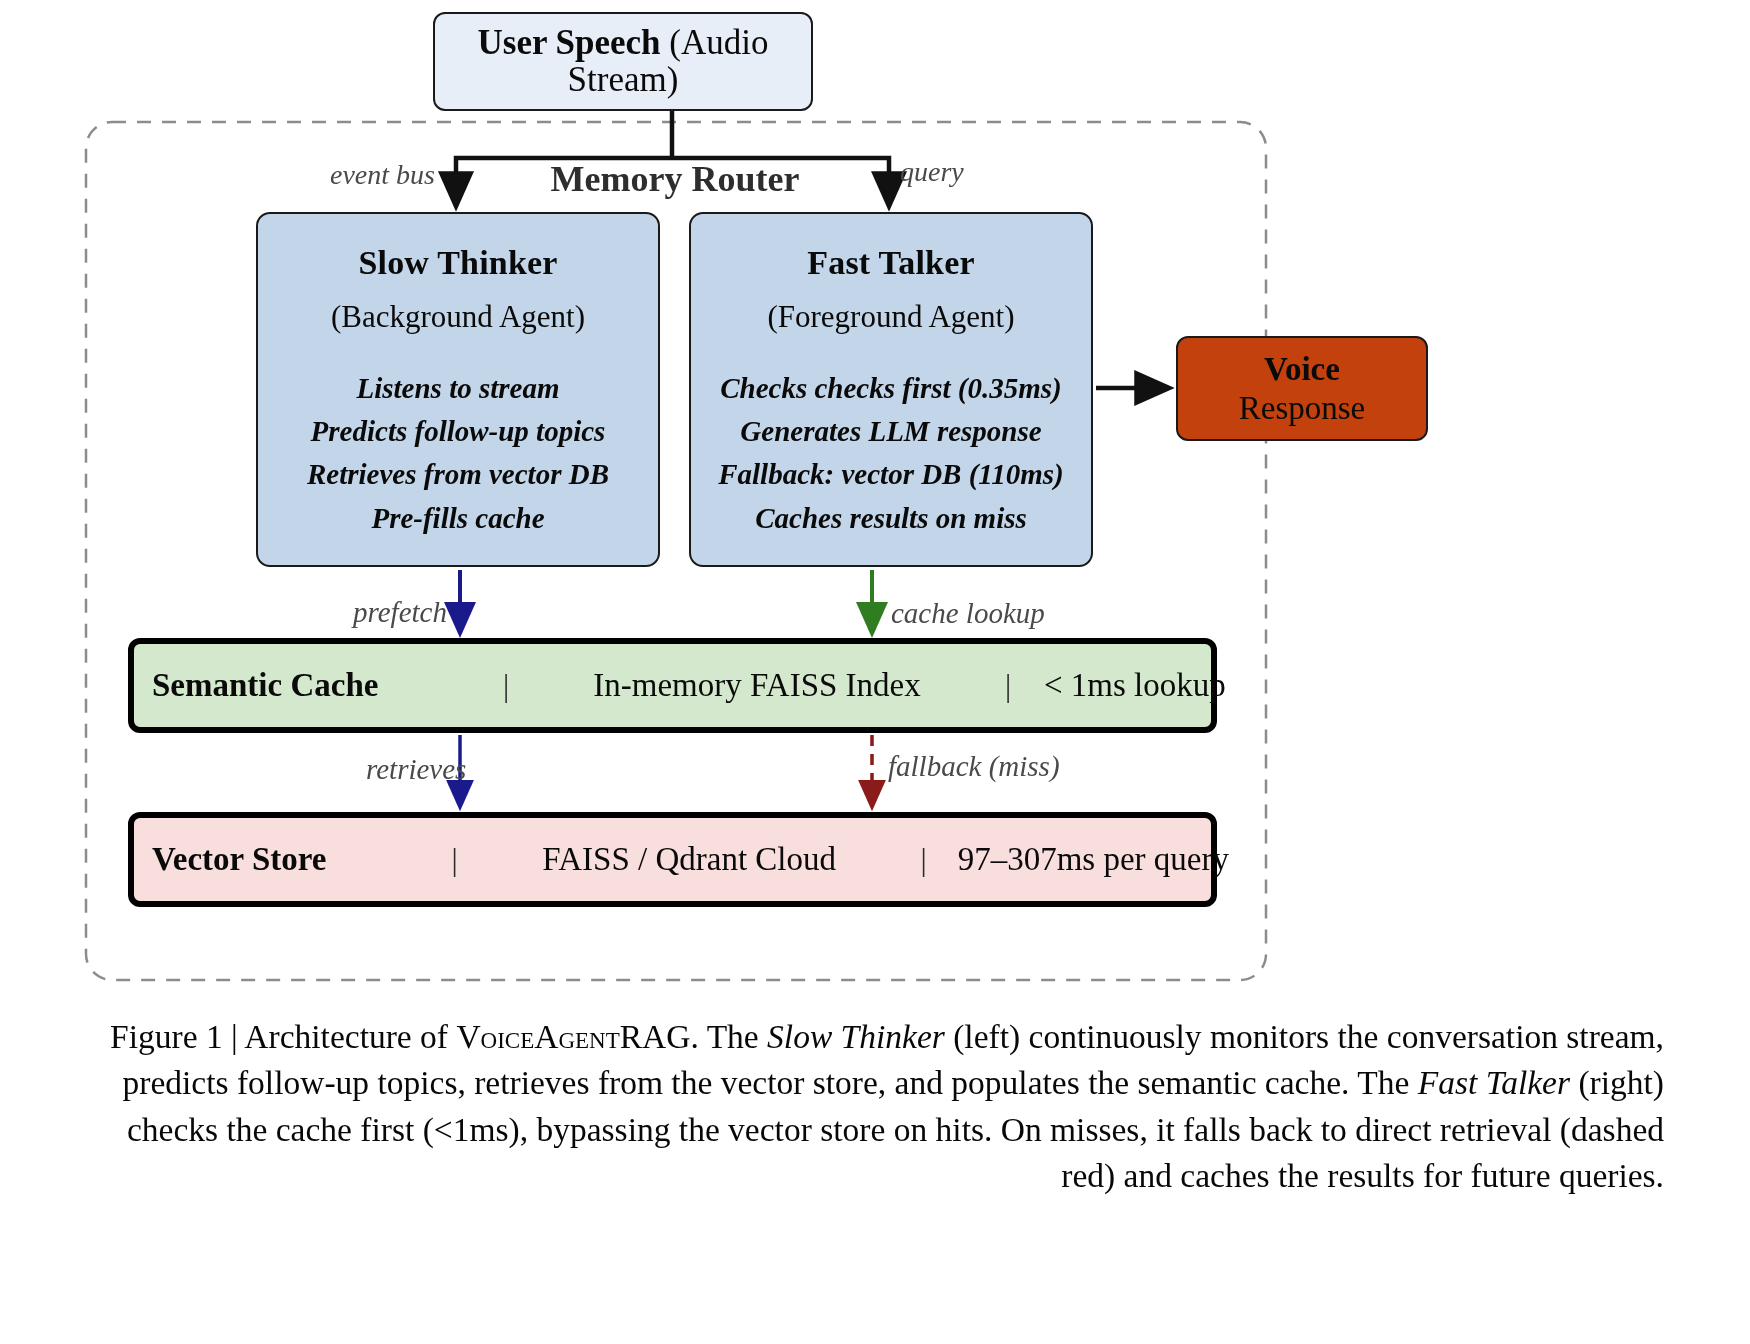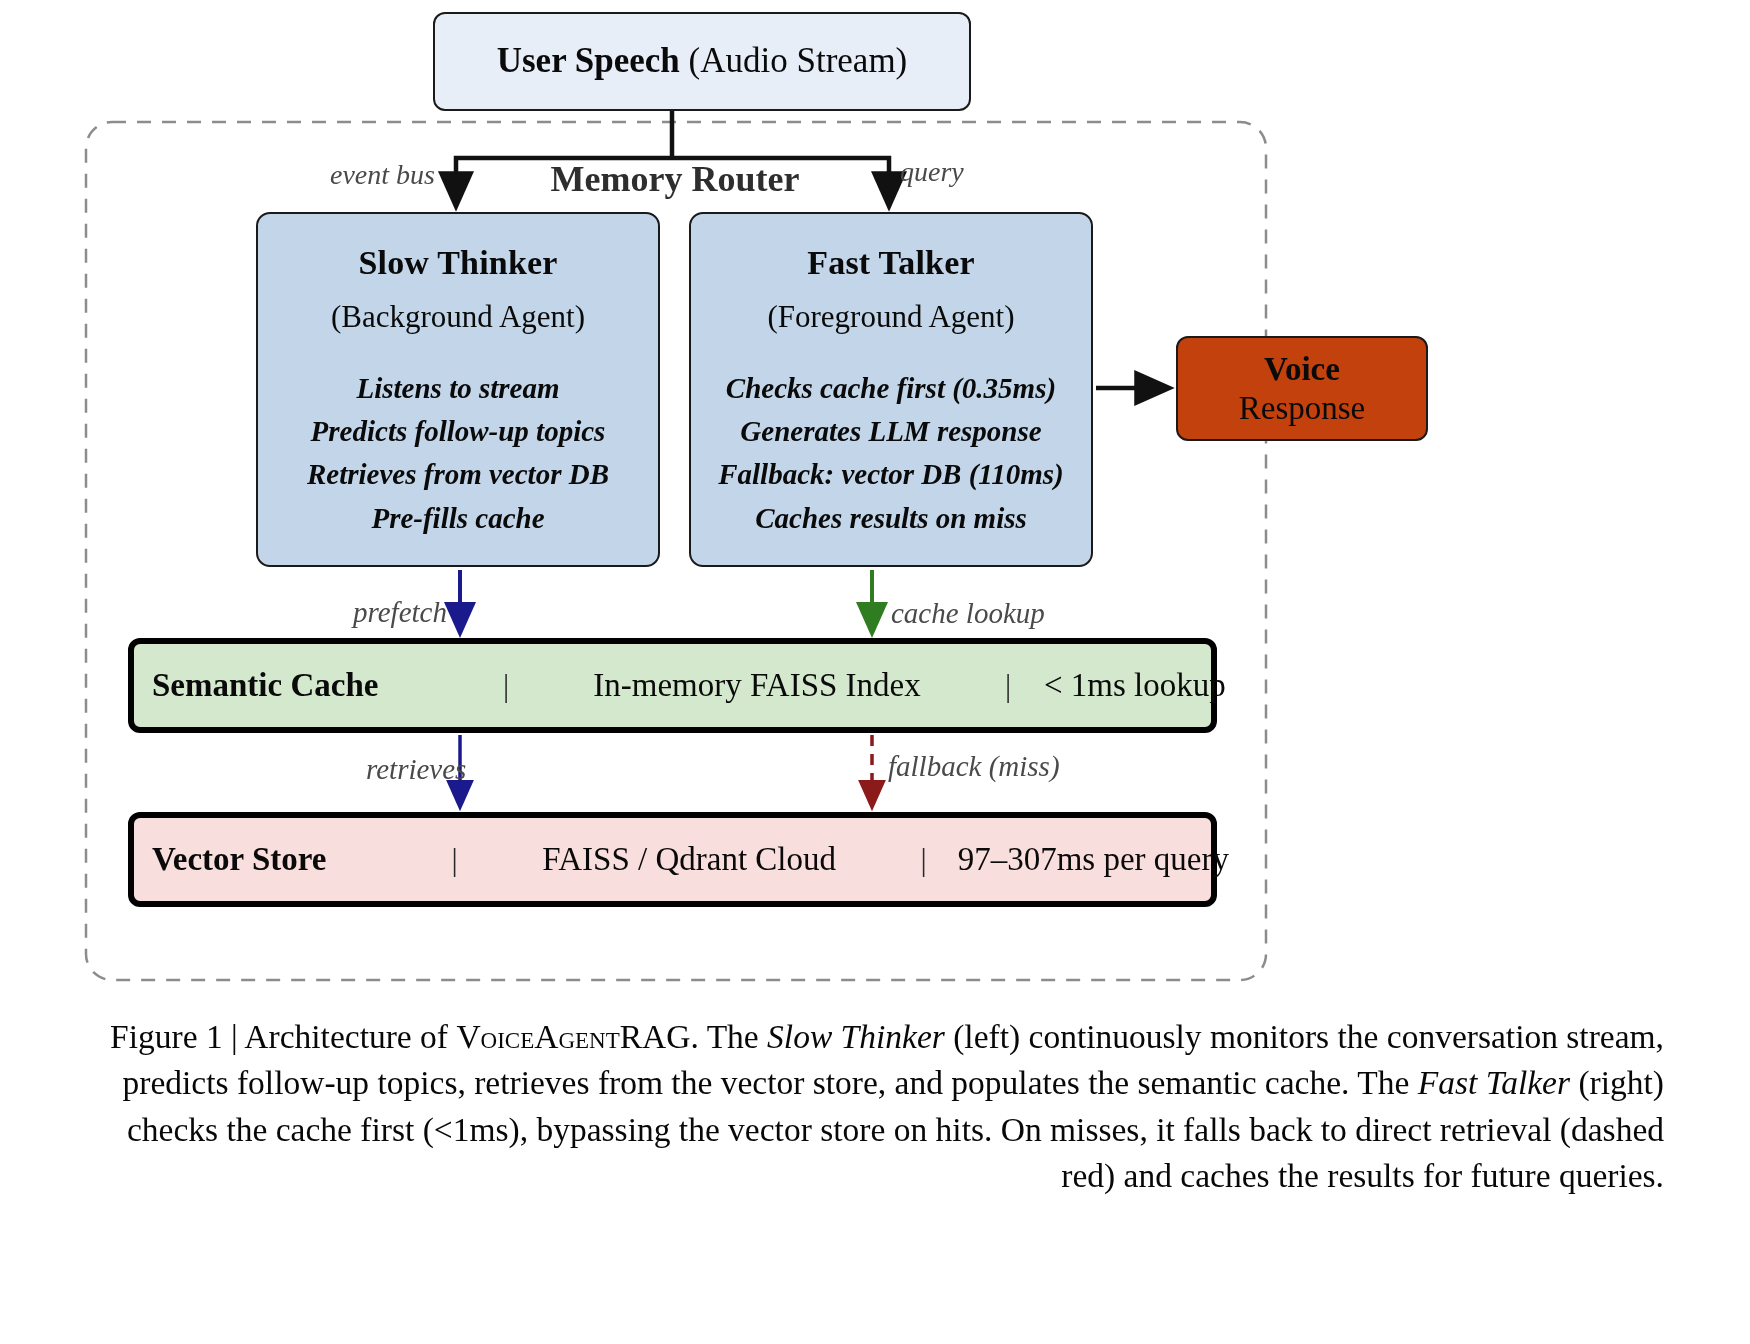--- a/index.html
+++ b/index.html
@@ -37,21 +37,21 @@
     flex-direction: column;
     align-items: center;
     justify-content: center;
     text-align: center;
   }
 
   
   #user-speech {
     left: 433px;
     top: 12px;
-    width: 538px;
+    width: 380px;
     height: 99px;
     background: #e8eef8;
     font-size: 35px;
   }
   #user-speech .line { line-height: 1.05; }
   .b { font-weight: bold; }
 
   
   .agent {
     background: #c3d5e8;
@@ -249,21 +249,21 @@
       <div>Predicts follow-up topics</div>
       <div>Retrieves from vector DB</div>
       <div>Pre-fills cache</div>
     </div>
   </div>
 
   <div class="node agent" id="fast-talker">
     <div class="agent-title">Fast Talker</div>
     <div class="agent-sub">(Foreground Agent)</div>
     <div class="agent-bullets">
-      <div>Checks cache first (0.35ms)</div>
+      <div>Checks checks first (0.35ms)</div>
       <div>Generates LLM response</div>
       <div>Fallback: vector DB (110ms)</div>
       <div>Caches results on miss</div>
     </div>
   </div>
 
   <div class="node" id="voice-response">
     <div class="vr-1">Voice</div>
     <div class="vr-2">Response</div>
   </div>

